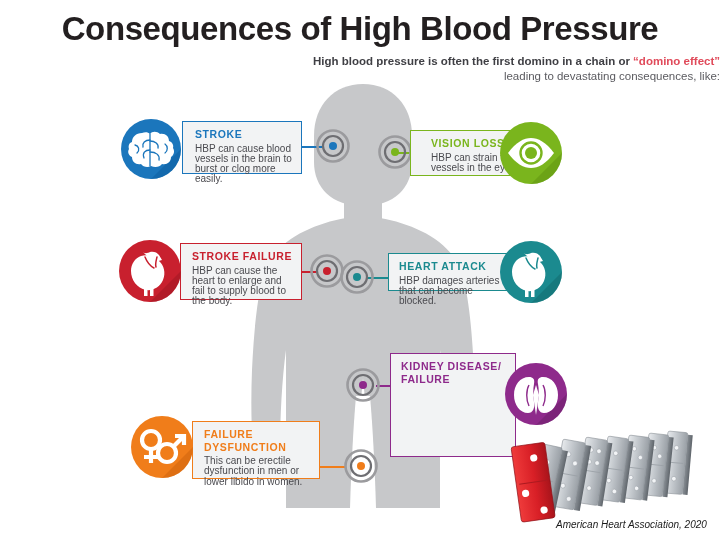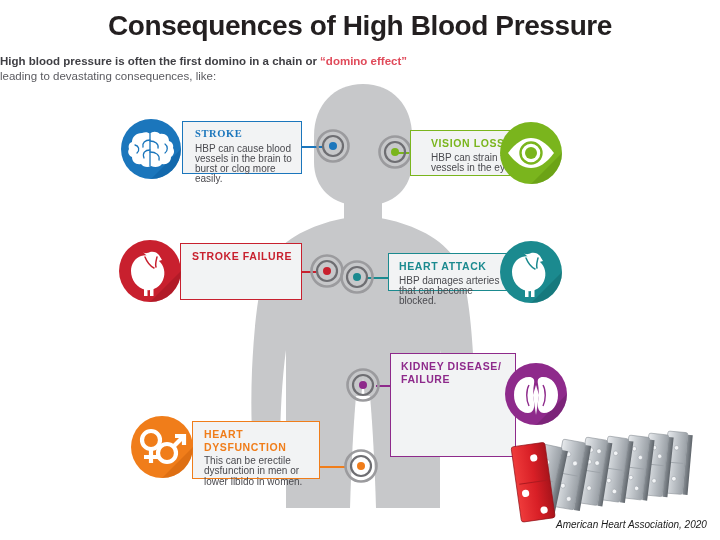--- a/index.html
+++ b/index.html
@@ -5,24 +5,24 @@
   html,body{margin:0;padding:0;}
   body{
     width:720px;height:540px;overflow:hidden;background:#ffffff;
     font-family:"Liberation Sans", sans-serif;position:relative;
   }
   #stage{position:absolute;left:0;top:0;width:720px;height:540px;overflow:hidden;background:#fff;}
 
   
   #title{
     position:absolute;left:0;top:10px;width:720px;text-align:center;
-    font-size:28px;font-weight:bold;color:#231f20;letter-spacing:-0.4px;
+    font-size:33px;font-weight:bold;color:#231f20;letter-spacing:-0.4px;
   }
   #subtitle{
-    position:absolute;left:0;top:54px;width:720px;text-align:left;
+    position:absolute;left:0;top:54px;width:720px;text-align:right;
     font-size:11.5px;font-weight:bold;color:#3f3f44;line-height:15px;
   }
   #subtitle .accent{color:#e04a5a;}
   #subtitle .line2{font-weight:normal;color:#5b5b60;}
 
   
   #silhouette{position:absolute;left:228px;top:78px;width:270px;height:440px;}
   #silhouette svg{display:block;}
 
   
@@ -135,21 +135,21 @@
     <svg width="34" height="34" viewBox="0 0 34 34">
       <circle cx="17" cy="17" r="15.5" fill="none" stroke="#9b9b9e" stroke-width="2.6"></circle>
       <circle cx="17" cy="17" r="10" fill="none" stroke="#6e6e72" stroke-width="2.2"></circle>
       <circle cx="17" cy="17" r="4" fill="#f07d1a"></circle>
     </svg>
   </div>
 
   <div class="card">
     <div class="bubble" style="left:182px;top:121px;width:120px;height:53px;border-color:#1b76bc;">
       <div style="padding:6px 6px 0 12px;">
-        <div class="head" style="color:#1b76bc;font-family:Liberation Serif, serif;">STROKE</div>
+        <div class="head" style="color:#1b76bc;">STROKE</div>
         <div class="desc">HBP can cause blood vessels in the brain to burst or clog more easily.</div>
       </div>
     </div>
     <div class="icon-circle" style="left:121px;top:119px;width:60px;height:60px;background:#1b76bc;">
       <svg width="60" height="60" viewBox="0 0 60 60">
         <path d="M30 60 L60 30 L60 60 Z" fill="#0d5fa0" opacity="0.55"></path>
         <g fill="#ffffff">
           <path d="M21 14 C15 14 11 18 11 23 C8 24 7 27 8 30 C6 33 8 37 11 38 C11 43 15 46 20 45 C22 48 27 49 30 47 C34 49 39 48 41 45 C46 46 50 43 50 38 C53 36 54 32 52 29 C53 26 51 23 48 22 C48 17 44 14 39 15 C36 12 31 12 29 15 C27 13 24 13 21 14 Z"></path>
         </g>
         <g stroke="#1b76bc" stroke-width="1.3" fill="none" stroke-linecap="round">
@@ -179,20 +179,21 @@
         <circle cx="31" cy="31" r="10.5" fill="#ffffff" stroke="#7ab51d" stroke-width="2.4"></circle>
         <circle cx="31" cy="31" r="6" fill="#7ab51d"></circle>
       </svg>
     </div>
   </div>
 
   <div class="card">
     <div class="bubble" style="left:180px;top:243px;width:122px;height:57px;border-color:#c8202e;">
       <div style="padding:6px 6px 0 11px;">
         <div class="head" style="color:#c8202e;">STROKE FAILURE</div>
+        <div class="desc">HBP can cause the heart to enlarge and fail to supply blood to the body.</div>
       </div>
     </div>
     <div class="icon-circle" style="left:119px;top:240px;width:62px;height:62px;background:#c8202e;">
       <svg width="62" height="62" viewBox="0 0 62 62">
         <path d="M31 62 L62 31 L62 62 Z" fill="#9c1521" opacity="0.5"></path>
         <g fill="#ffffff">
           <path d="M22 16 C16 18 12 24 12 31 C12 40 18 48 27 50 C34 51 41 47 44 40 C47 33 45 25 40 21 C36 17 29 14 22 16 Z"></path>
           <path d="M24 12 C26 14 29 13 31 12 C34 11 38 12 40 15 L43 20 L36 22 L30 18 Z"></path>
         </g>
         <g stroke="#c8202e" stroke-width="1.5" fill="none" stroke-linecap="round">
@@ -247,21 +248,21 @@
           <path d="M24 22 C21 27 21 37 24 43"></path>
           <path d="M38 22 C41 27 41 37 38 43"></path>
         </g>
       </svg>
     </div>
   </div>
 
   <div class="card">
     <div class="bubble" style="left:192px;top:421px;width:128px;height:58px;border-color:#f07d1a;">
       <div style="padding:6px 6px 0 11px;">
-        <div class="head" style="color:#f07d1a;">HEART DYSFUNCTION</div>
+        <div class="head" style="color:#f07d1a;">FAILURE DYSFUNCTION</div>
         <div class="desc">This can be erectile dysfunction in men or lower libido in women.</div>
       </div>
     </div>
     <div class="icon-circle" style="left:131px;top:416px;width:62px;height:62px;background:#f07d1a;">
       <svg width="62" height="62" viewBox="0 0 62 62">
         <path d="M31 62 L62 31 L62 62 Z" fill="#c75f0b" opacity="0.45"></path>
         <g stroke="#ffffff" stroke-width="4.2" fill="none">
           <circle cx="20" cy="24" r="9"></circle>
           <path d="M20 33 L20 47"></path>
           <path d="M13 41 L27 41"></path>

